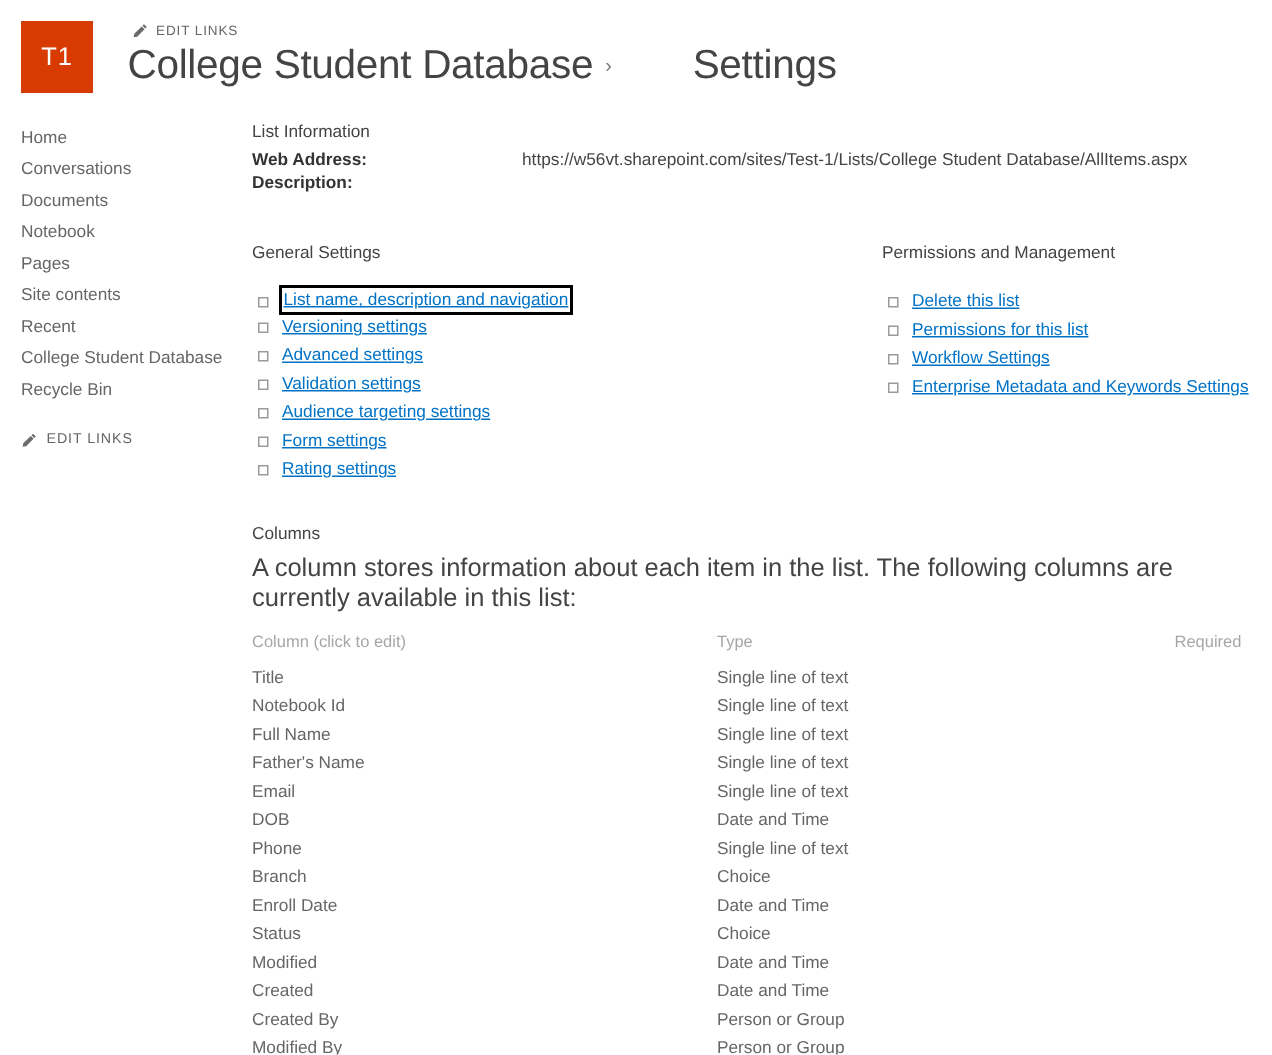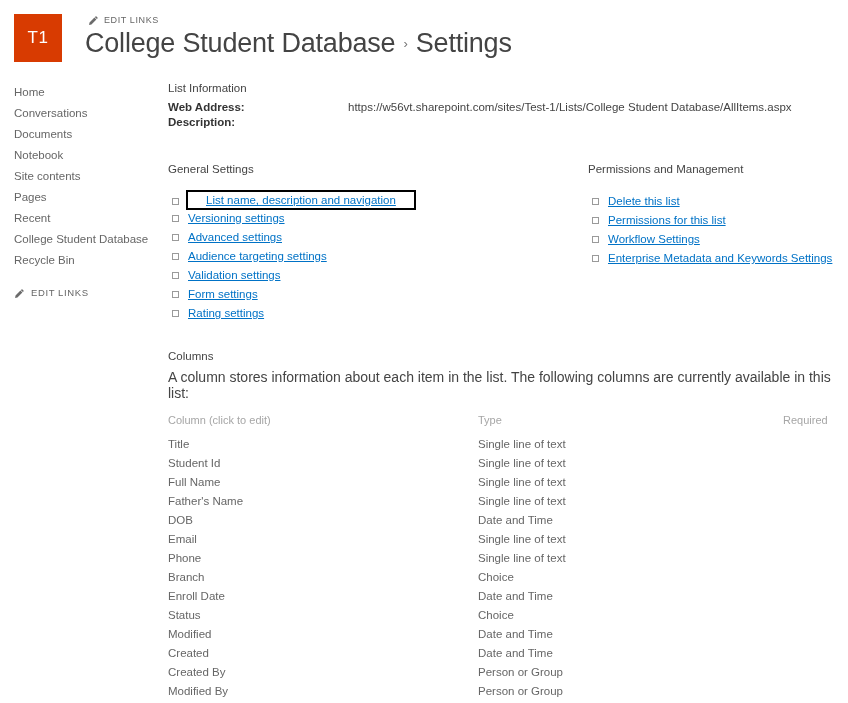--- a/index.html
+++ b/index.html
@@ -77,20 +77,21 @@
     font-size: 13px;
     color: #777777;
     position: relative;
     top: -4px;
   }
   #page-title {
     font-size: 27px;
     font-weight: normal;
     color: #444444;
     letter-spacing: -0.2px;
+    margin-left: 46px;
   }
 
   
   #left-nav {
     position: absolute;
     left: 14px;
     top: 82px;
     width: 150px;
   }
   .nav-item {
@@ -183,30 +184,30 @@
   }
   .settings-link {
     color: #0072c6;
     text-decoration: underline;
     font-size: 11.5px;
     cursor: pointer;
     white-space: nowrap;
   }
   .focused-link {
     outline: 2px solid #000000;
-    padding: 0 18px;
+    padding: 0 1px;
     margin: -1px 0;
   }
 
   
   #columns-section {
     margin-top: 26px;
   }
   #columns-desc {
-    font-size: 14px;
+    font-size: 17px;
     color: #444444;
     margin: 0 0 13px 0;
   }
   #columns-table {
     width: 680px;
     border-collapse: collapse;
     font-size: 11.5px;
   }
   #columns-table th {
     font-weight: normal;
@@ -249,22 +250,22 @@
     <span id="page-title">Settings</span>
   </div>
 
 </div>
 
 <nav id="left-nav">
   <a class="nav-item">Home</a>
   <a class="nav-item">Conversations</a>
   <a class="nav-item">Documents</a>
   <a class="nav-item">Notebook</a>
+  <a class="nav-item">Pages</a>
   <a class="nav-item">Site contents</a>
-  <a class="nav-item">Pages</a>
   <a class="nav-item">Recent</a>
   <a class="nav-item">College Student Database</a>
   <a class="nav-item">Recycle Bin</a>
 
   <div id="nav-edit-links">
     <span class="pencil-ico">
       <svg viewBox="0 0 16 16" width="11" height="11" aria-hidden="true">
         <path d="M11.6 1.6l2.8 2.8-1.5 1.5-2.8-2.8zM9.4 3.8l2.8 2.8L5 13.8 1.6 14.4l.6-3.4z" fill="#6b6b6b"></path>
       </svg>
     </span>
@@ -302,25 +303,25 @@
         <li>
           <span class="bullet-sq"></span>
           <a class="settings-link">Versioning settings</a>
         </li>
         <li>
           <span class="bullet-sq"></span>
           <a class="settings-link">Advanced settings</a>
         </li>
         <li>
           <span class="bullet-sq"></span>
+          <a class="settings-link">Validation settings</a>
+        </li>
+        <li>
+          <span class="bullet-sq"></span>
           <a class="settings-link">Audience targeting settings</a>
-        </li>
-        <li>
-          <span class="bullet-sq"></span>
-          <a class="settings-link">Validation settings</a>
         </li>
         <li>
           <span class="bullet-sq"></span>
           <a class="settings-link">Form settings</a>
         </li>
         <li>
           <span class="bullet-sq"></span>
           <a class="settings-link">Rating settings</a>
         </li>
       </ul>
@@ -362,45 +363,45 @@
           <th class="col-req-cell">Required</th>
         </tr>
       </thead>
       <tbody>
         <tr>
           <td class="col-name-cell">Title</td>
           <td class="col-type-cell">Single line of text</td>
           <td class="col-req-cell"></td>
         </tr>
         <tr>
-          <td class="col-name-cell">Student Id</td>
+          <td class="col-name-cell">Notebook Id</td>
           <td class="col-type-cell">Single line of text</td>
           <td class="col-req-cell"></td>
         </tr>
         <tr>
           <td class="col-name-cell">Full Name</td>
           <td class="col-type-cell">Single line of text</td>
           <td class="col-req-cell"></td>
         </tr>
         <tr>
           <td class="col-name-cell">Father's Name</td>
+          <td class="col-type-cell">Single line of text</td>
+          <td class="col-req-cell"></td>
+        </tr>
+        <tr>
+          <td class="col-name-cell">Email</td>
           <td class="col-type-cell">Single line of text</td>
           <td class="col-req-cell"></td>
         </tr>
         <tr>
           <td class="col-name-cell">DOB</td>
           <td class="col-type-cell">Date and Time</td>
           <td class="col-req-cell"></td>
         </tr>
         <tr>
-          <td class="col-name-cell">Email</td>
-          <td class="col-type-cell">Single line of text</td>
-          <td class="col-req-cell"></td>
-        </tr>
-        <tr>
           <td class="col-name-cell">Phone</td>
           <td class="col-type-cell">Single line of text</td>
           <td class="col-req-cell"></td>
         </tr>
         <tr>
           <td class="col-name-cell">Branch</td>
           <td class="col-type-cell">Choice</td>
           <td class="col-req-cell"></td>
         </tr>
         <tr>

